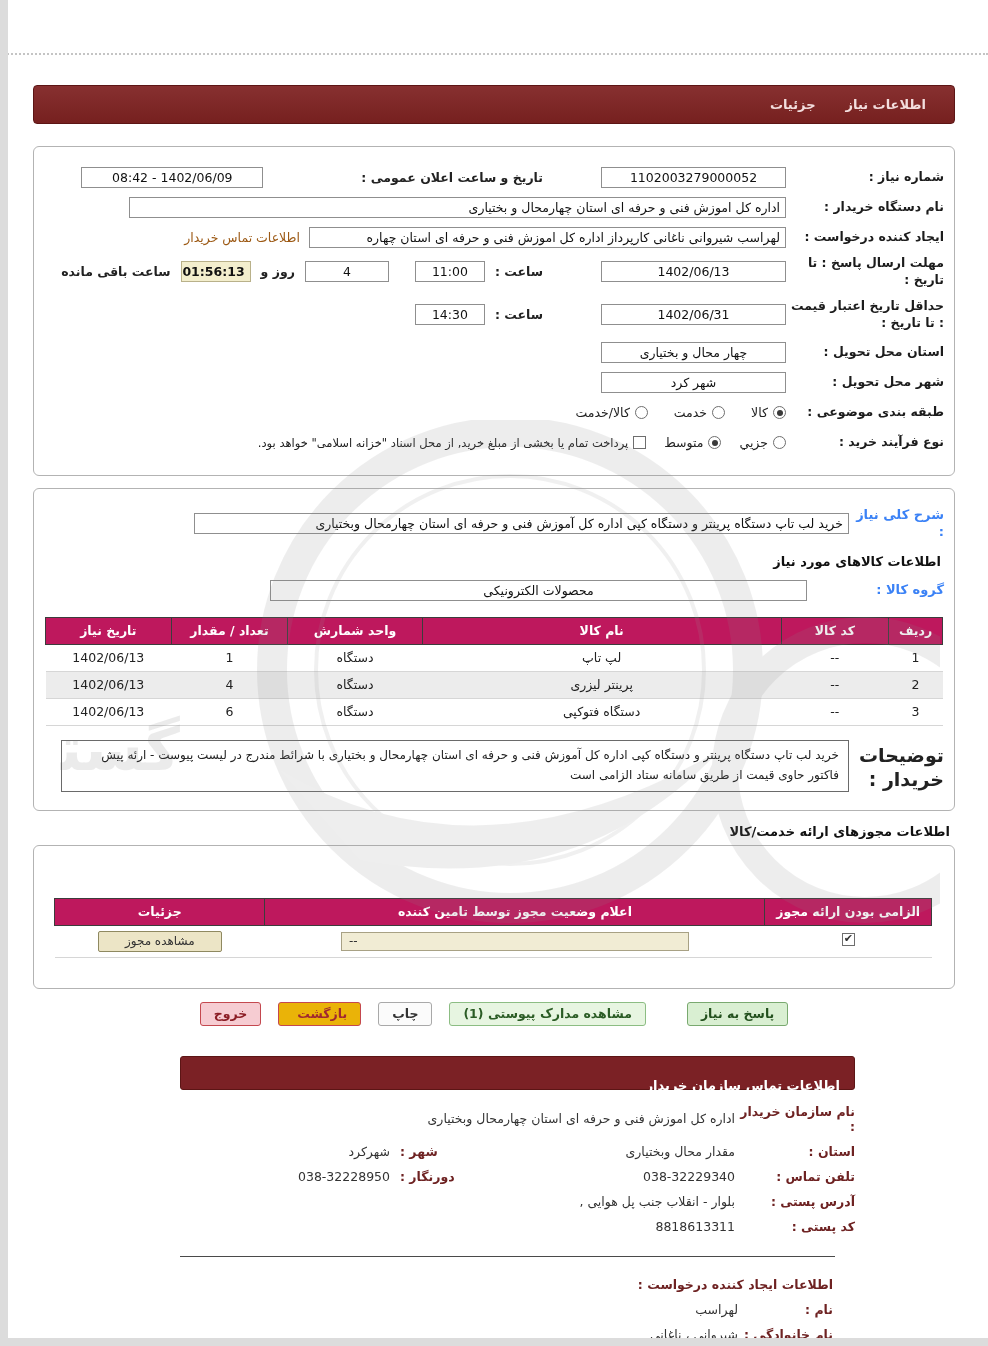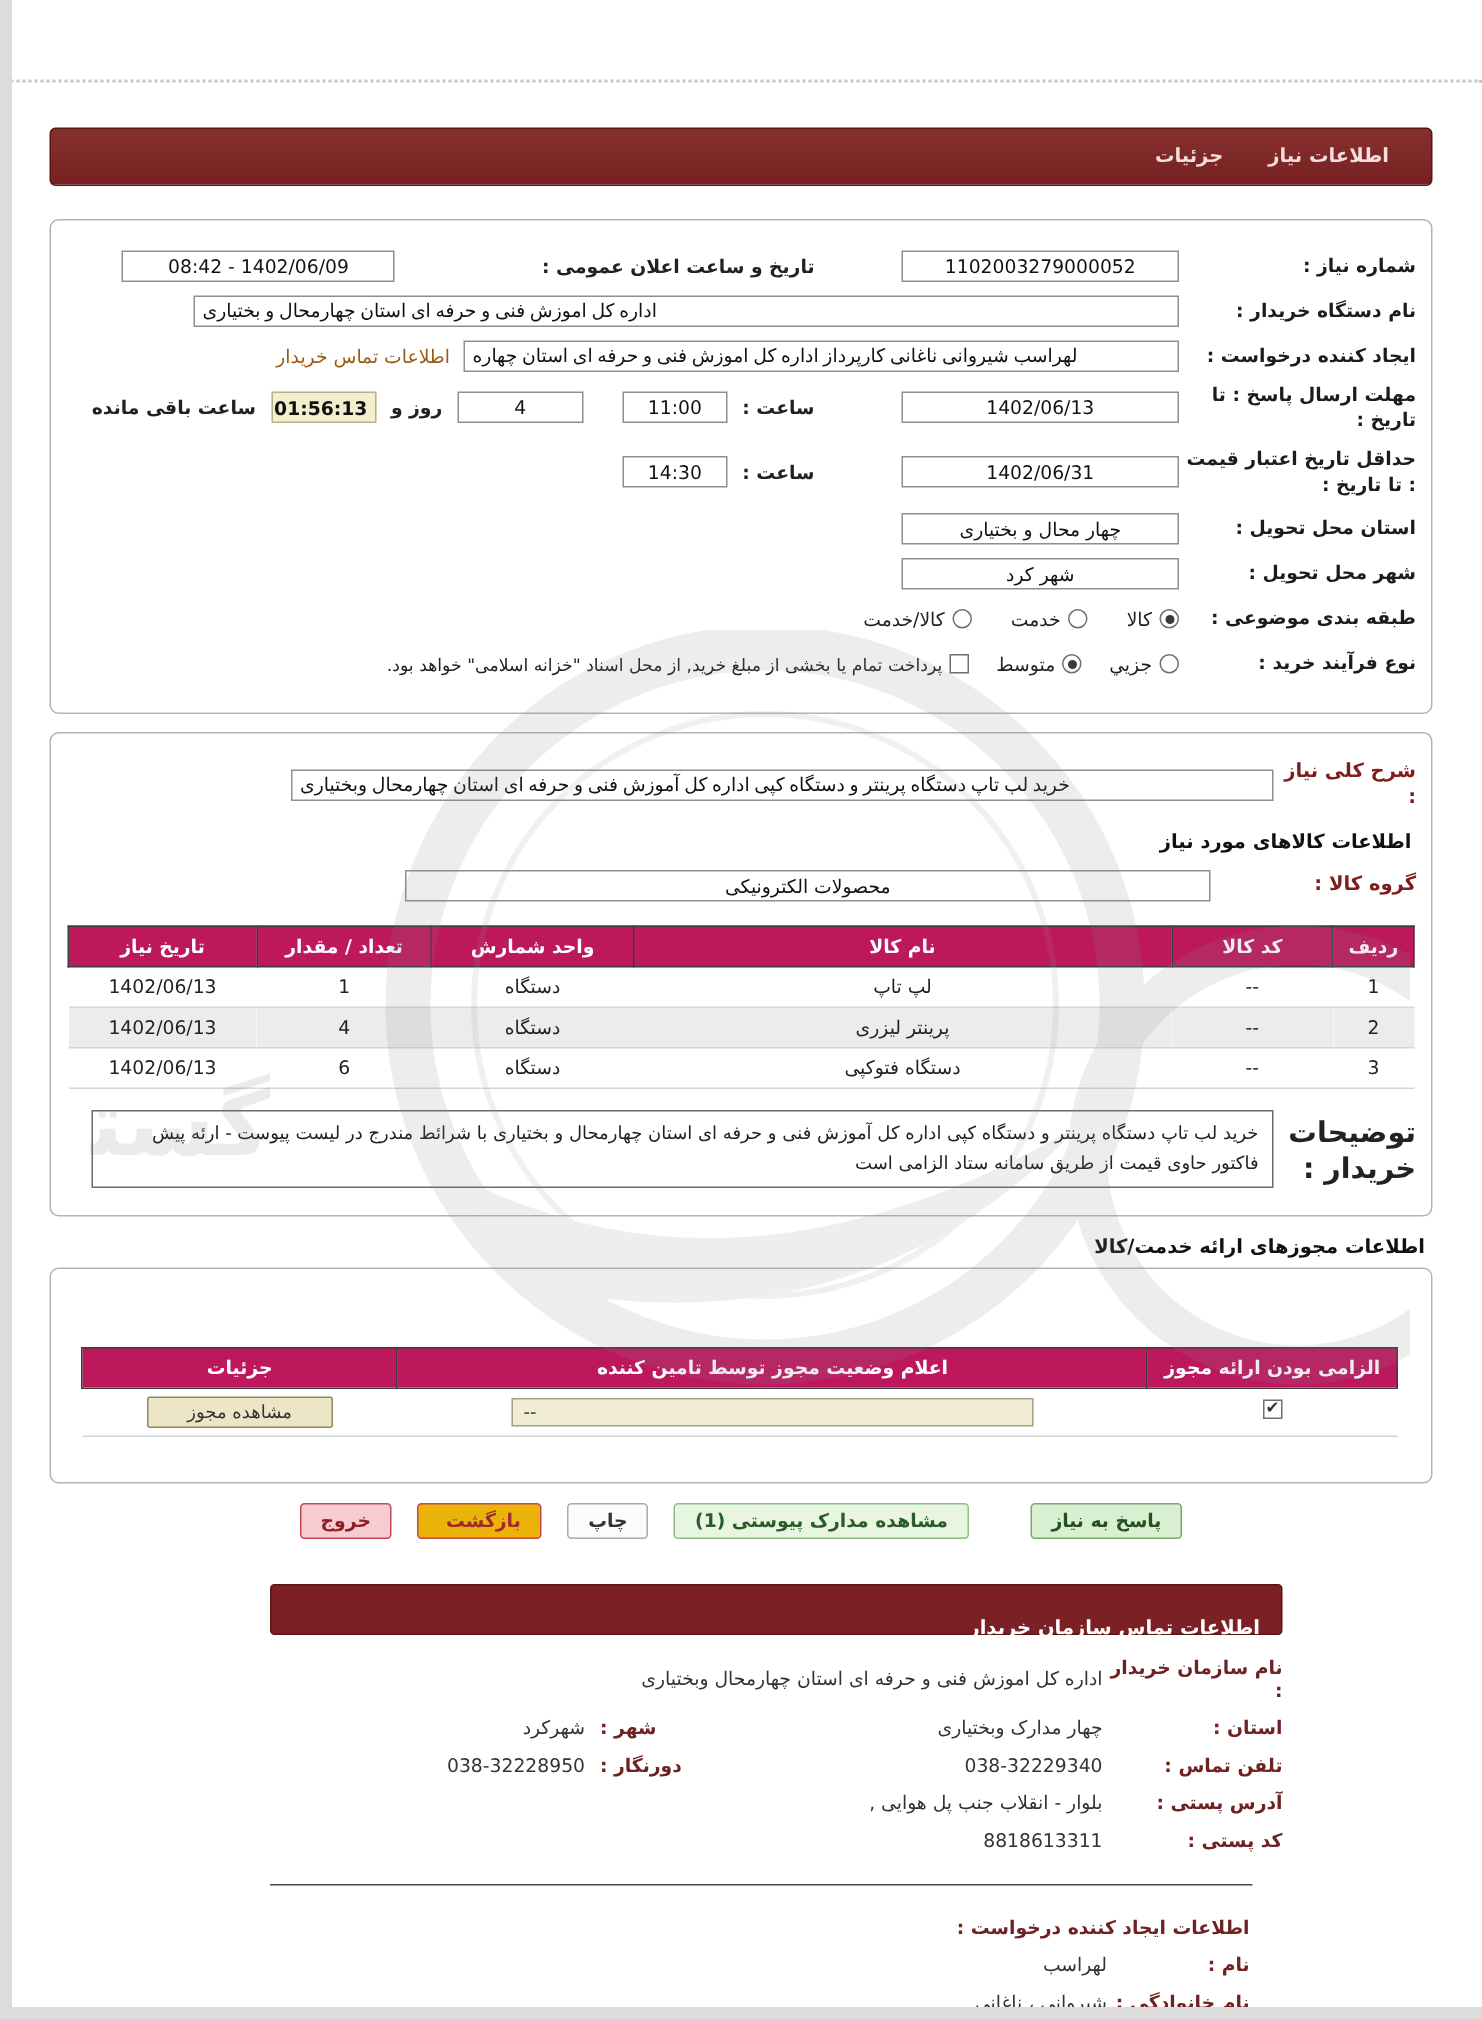--- a/index.html
+++ b/index.html
@@ -28,37 +28,37 @@
   .box { border:1px solid #b3b3b3; border-radius:6px; background:#fff; margin-top:22px; padding:12px 10px 14px; }
 
   .frow { display:flex; align-items:center; margin:6px 0; min-height:24px; }
   .flabel { width:158px; flex:none; font-weight:600; color:#1c1c1c; font-size:12.5px; line-height:1.35; }
   .mini-label { font-weight:600; font-size:12.5px; margin:0 10px; white-space:nowrap; }
   .field {
     display:inline-block; border:1px solid #8f8f8f; background:#fff;
     height:21px; line-height:19px; font-size:12.5px; text-align:center;
     padding:0 5px; color:#111; overflow:hidden; white-space:nowrap; vertical-align:middle;
   }
-  .field.start { text-align:left;font-family:Liberation Serif, serif; }
+  .field.start { text-align:right; }
   .w185 { width:185px;margin-left:48px; } .w190 { width:182px; } .w665 { width:657px; }
   .w485 { width:477px; } .w70 { width:70px; } .w84 { width:84px; } .w72 { width:70px; }
   .gap88 { margin-right:88px; } .gap26 { margin-right:26px; }
   .countdown { background:#f3eecd; border-color:#b9b18a; font-weight:bold; }
   .link { color:#9c5914; font-size:12.5px; margin-right:9px; cursor:pointer; white-space:nowrap; }
 
   .opt { display:flex; align-items:center; gap:5px; margin-left:26px; font-size:12.5px; white-space:nowrap; }
   .opt.tight { margin-left:18px; }
   .radio { width:13px; height:13px; border:1px solid #6e6e6e; border-radius:50%; background:#fff; flex:none; position:relative; }
   .radio.on::after { content:""; position:absolute; top:2.5px; left:2.5px; right:2.5px; bottom:2.5px; border-radius:50%; background:#3a3a3a; }
   .checkbox { width:13px; height:13px; border:1px solid #6e6e6e; background:#fff; flex:none; position:relative; }
   .checkbox.checked::after { content:"✔"; position:absolute; top:-2px; left:1px; font-size:11px; color:#333; }
   .small-text { font-size:11.5px; }
 
   
-  .big-label { width:95px; flex:none; font-weight:bold; font-size:13px; line-height:1.3; color:#7f1d1d; }
+  .big-label { width:95px; flex:none; font-weight:bold; font-size:13px; line-height:1.3; color:#3b82f6; }
   .w655 { width:655px; } .w537 { width:537px; margin-right:62px; }
   .section-heading { font-weight:bold; font-size:13px; margin:13px 3px 0; color:#111; }
 
   table { border-collapse:collapse; table-layout:fixed; }
   .items-table { width:898px; margin:14px 1px 0; font-size:12.5px; }
   .items-table th, .permits-table th {
     background:#be185d; color:#fff; font-weight:bold; height:27px;
     border:1px solid #3c3c3c; font-size:12.5px;
   }
   .items-table td { height:27px; text-align:center; border-bottom:1px solid #d6d6d6; background:#fff; overflow:hidden; white-space:nowrap; }
@@ -327,21 +327,21 @@
     <span>اطلاعات تماس سازمان خریدار</span>
   </div>
 
   <div class="contact-block">
     <div class="crow">
       <span class="clabel">نام سازمان خریدار :</span>
       <span class="cvalue">اداره کل اموزش فنی و حرفه ای استان چهارمحال وبختیاری</span>
     </div>
     <div class="crow">
       <span class="clabel">استان :</span>
-      <span class="cvalue w250">چهار مدارک وبختیاری</span>
+      <span class="cvalue w250">مقدار محال وبختیاری</span>
       <span class="clabel l2">شهر :</span>
       <span class="cvalue">شهرکرد</span>
     </div>
     <div class="crow">
       <span class="clabel">تلفن تماس :</span>
       <span class="cvalue w250">038-32229340</span>
       <span class="clabel l2">دورنگار :</span>
       <span class="cvalue">038-32228950</span>
     </div>
     <div class="crow">

